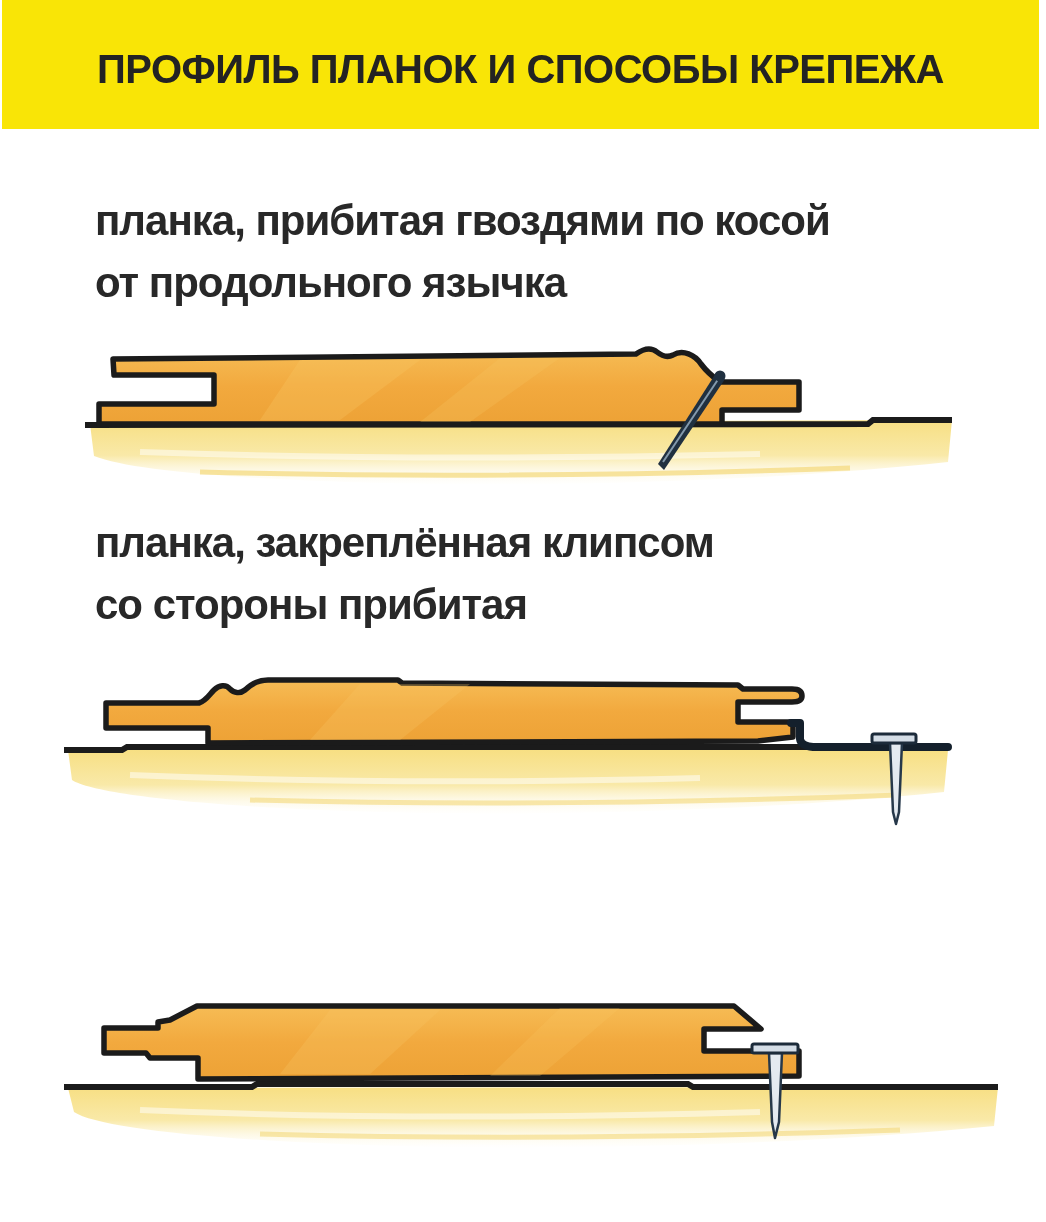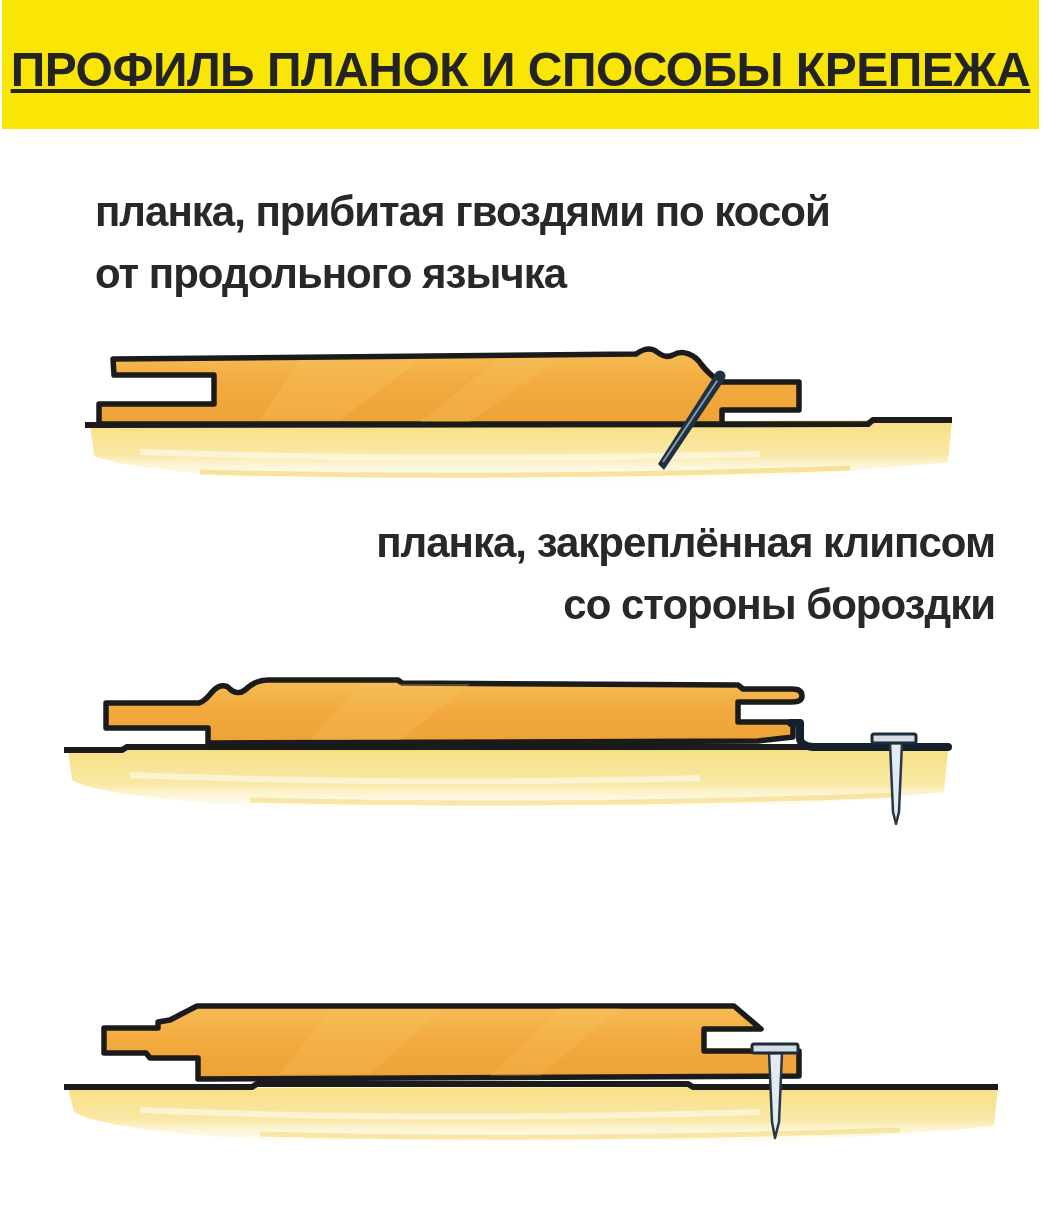--- a/index.html
+++ b/index.html
@@ -6,43 +6,42 @@
   body{
     width:1046px;height:1222px;position:relative;background:#ffffff;
     font-family:"Liberation Sans",sans-serif;overflow:hidden;
   }
   .banner{
     position:absolute;left:2px;top:0;width:1037px;height:129px;
     background:#F9E506;display:flex;align-items:center;justify-content:center;
     padding-top:10px;box-sizing:border-box;
   }
   .banner .title{
-    font-size:48px;font-weight:bold;color:#232323;letter-spacing:-0.5px;
+    font-size:40px;font-weight:bold;color:#232323;letter-spacing:-0.5px;
     white-space:nowrap;
-    text-decoration:underline;
   }
   .caption{
     position:absolute;left:95px;width:900px;
     font-size:42px;font-weight:bold;color:#282828;line-height:62px;
     letter-spacing:-1px;
   }
   .caption span{display:block;}
   .fig{position:absolute;left:0;width:1046px;}
   #fig1{top:330px;height:170px;}
   #fig2{top:650px;height:185px;}
   #fig3{top:995px;height:160px;}
 </style>
 </head>
 <body>
 
 <div class="banner">
   <div class="title">ПРОФИЛЬ ПЛАНОК И СПОСОБЫ КРЕПЕЖА</div>
 </div>
 
-<div class="caption" style="top:181px;">
+<div class="caption" style="top:190px;">
   <span>планка, прибитая гвоздями по косой</span>
   <span>от продольного язычка</span>
 </div>
 
 <svg id="fig1" class="fig" viewBox="0 330 1046 170">
   <defs>
     <linearGradient id="plankGrad" x1="0" y1="0" x2="0" y2="1">
       <stop offset="0" stop-color="#F6BC55"></stop>
       <stop offset="0.5" stop-color="#F2A93E"></stop>
       <stop offset="1" stop-color="#EDA236"></stop>
@@ -64,23 +63,23 @@
            L 99 424 L 99 404 L 214 404 L 214 375 L 114 375 Z"></path>
   <polygon points="300,360 420,360 340,420 260,420" fill="#F9C763" opacity="0.3"></polygon>
   <polygon points="500,358 560,358 470,422 420,422" fill="#F9C763" opacity="0.25"></polygon>
   <g>
     <polygon points="716,373 725,379 664,470 658,464" fill="#203040"></polygon>
     <line x1="719" y1="378" x2="663" y2="462" stroke="#8FA5B8" stroke-width="2" opacity="0.9"></line>
     <circle cx="720" cy="376" r="5.5" fill="#203040"></circle>
   </g>
 </svg>
 
-<div class="caption" style="top:512px;text-align:right;">
+<div class="caption" style="top:512px;">
   <span>планка, закреплённая клипсом</span>
-  <span>со стороны бороздки</span>
+  <span>со стороны прибитая</span>
 </div>
 
 <svg id="fig2" class="fig" viewBox="0 650 1046 185">
   <path fill="url(#subGrad)" d="M 68 750 L 948 750 L 944 792 C 750 812 500 818 320 810 C 180 804 90 792 72 780 Z"></path>
   <path d="M 130 775 Q 400 786 700 778" stroke="#ffffff" stroke-width="6" fill="none" opacity="0.5"></path>
   <path d="M 250 800 Q 550 808 900 795" stroke="#F3D879" stroke-width="5" fill="none" opacity="0.6"></path>
   <path d="M 64 750 L 122 750 L 127 747 L 950 747" stroke="#1B1B1B" stroke-width="6" fill="none"></path>
   <path fill="url(#plankGrad)" stroke="#1B1B1B" stroke-width="5.5" stroke-linejoin="round" d="M 106 703 L 199 703
            C 206 701 209 695 214 690 C 219 685 226 684 230 689
            C 234 693 240 694 245 690 C 251 684 259 680 268 680

